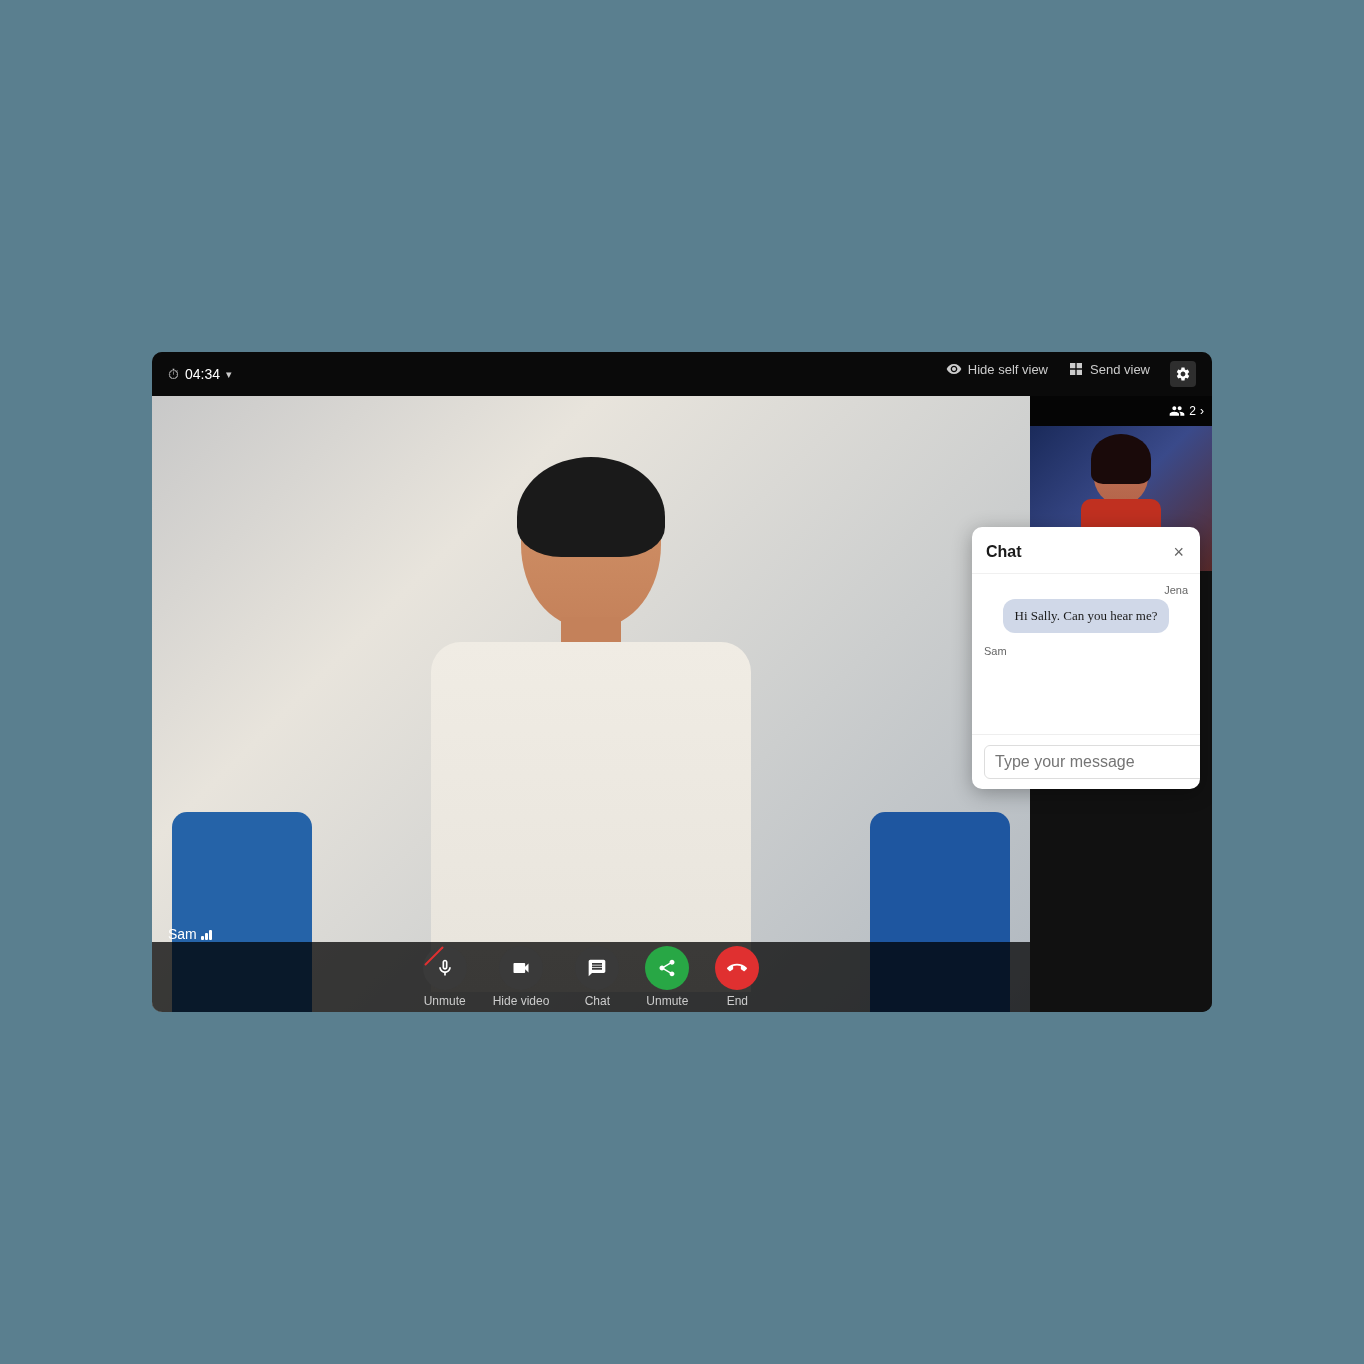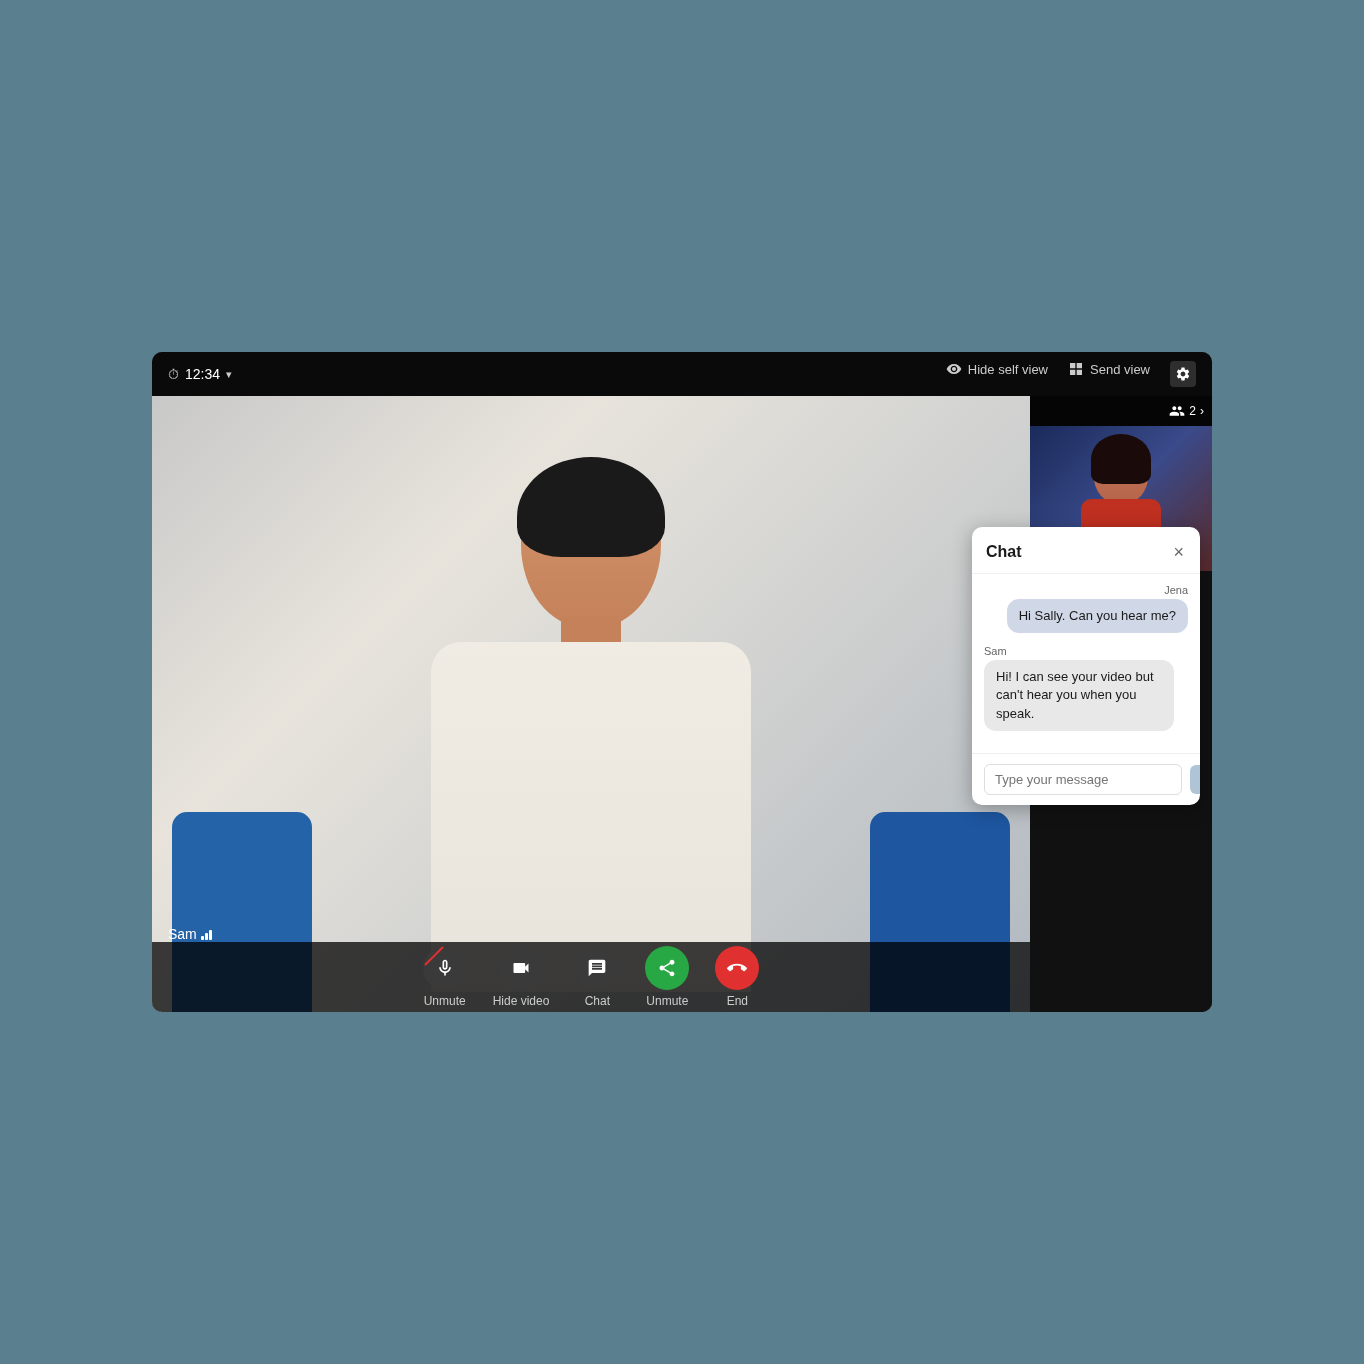--- a/index.html
+++ b/index.html
@@ -363,35 +363,36 @@
       line-height: 1.4;
       max-width: 190px;
       background: #e8e8e8;
       color: #1a1a1a;
     }
     .message-bubble.right-bubble {
       background: #d0d8e8;
       color: #1a1a1a;
     }
     .message-right {
-      text-align: right;
+      text-align: center;
+      font-family: Liberation Serif, serif;
     }
     .chat-input-area {
       padding: 10px 12px;
       border-top: 1px solid #eee;
       display: flex;
       gap: 8px;
       align-items: center;
     }
     .chat-input {
       flex: 1;
       border: 1px solid #ddd;
       border-radius: 6px;
       padding: 7px 10px;
-      font-size: 13px;
+      font-size: 16px;
       color: #3b82f6;
       outline: none;
     }
     .chat-send-btn {
       background: #b0c4d8;
       color: #fff;
       border: none;
       border-radius: 6px;
       padding: 7px 12px;
       font-size: 13px;
@@ -458,21 +459,21 @@
     }
   </style>
 </head>
 <body>
 
 <div class="video-container">
 
   <div class="top-bar">
     <div class="top-bar-left">
       <span class="timer-icon">⏱</span>
-      <span class="timer-text">12:34</span>
+      <span class="timer-text">04:34</span>
       <span class="dropdown-arrow">▾</span>
     </div>
     <div class="top-bar-right">
       <button class="top-bar-btn">
         <svg viewBox="0 0 24 24">
             <path d="M12 4.5C7 4.5 2.73 7.61 1 12c1.73 4.39 6 7.5 11 7.5s9.27-3.11 11-7.5c-1.73-4.39-6-7.5-11-7.5zM12 17c-2.76 0-5-2.24-5-5s2.24-5 5-5 5 2.24 5 5-2.24 5-5 5zm0-8c-1.66 0-3 1.34-3 3s1.34 3 3 3 3-1.34 3-3-1.34-3-3-3z"></path>
           </svg>
         <span>Hide self view</span>
       </button>
       <button class="top-bar-btn">
@@ -553,21 +554,20 @@
 
       <div class="message-group">
         <div class="message-sender right">Jena</div>
         <div class="message-right">
           <span class="message-bubble right-bubble">Hi Sally. Can you hear me?</span>
         </div>
       </div>
 
       <div class="message-group">
         <div class="message-sender">Sam</div>
-        <span class="message-bubble">Hi! I can see your video but can't hear you when you speak.</span>
       </div>
     </div>
     <div class="chat-input-area">
       <input class="chat-input" type="text" placeholder="Type your message" style="">
       <button class="chat-send-btn">Send</button>
     </div>
   </div>
 
   <div class="bottom-toolbar">
 

